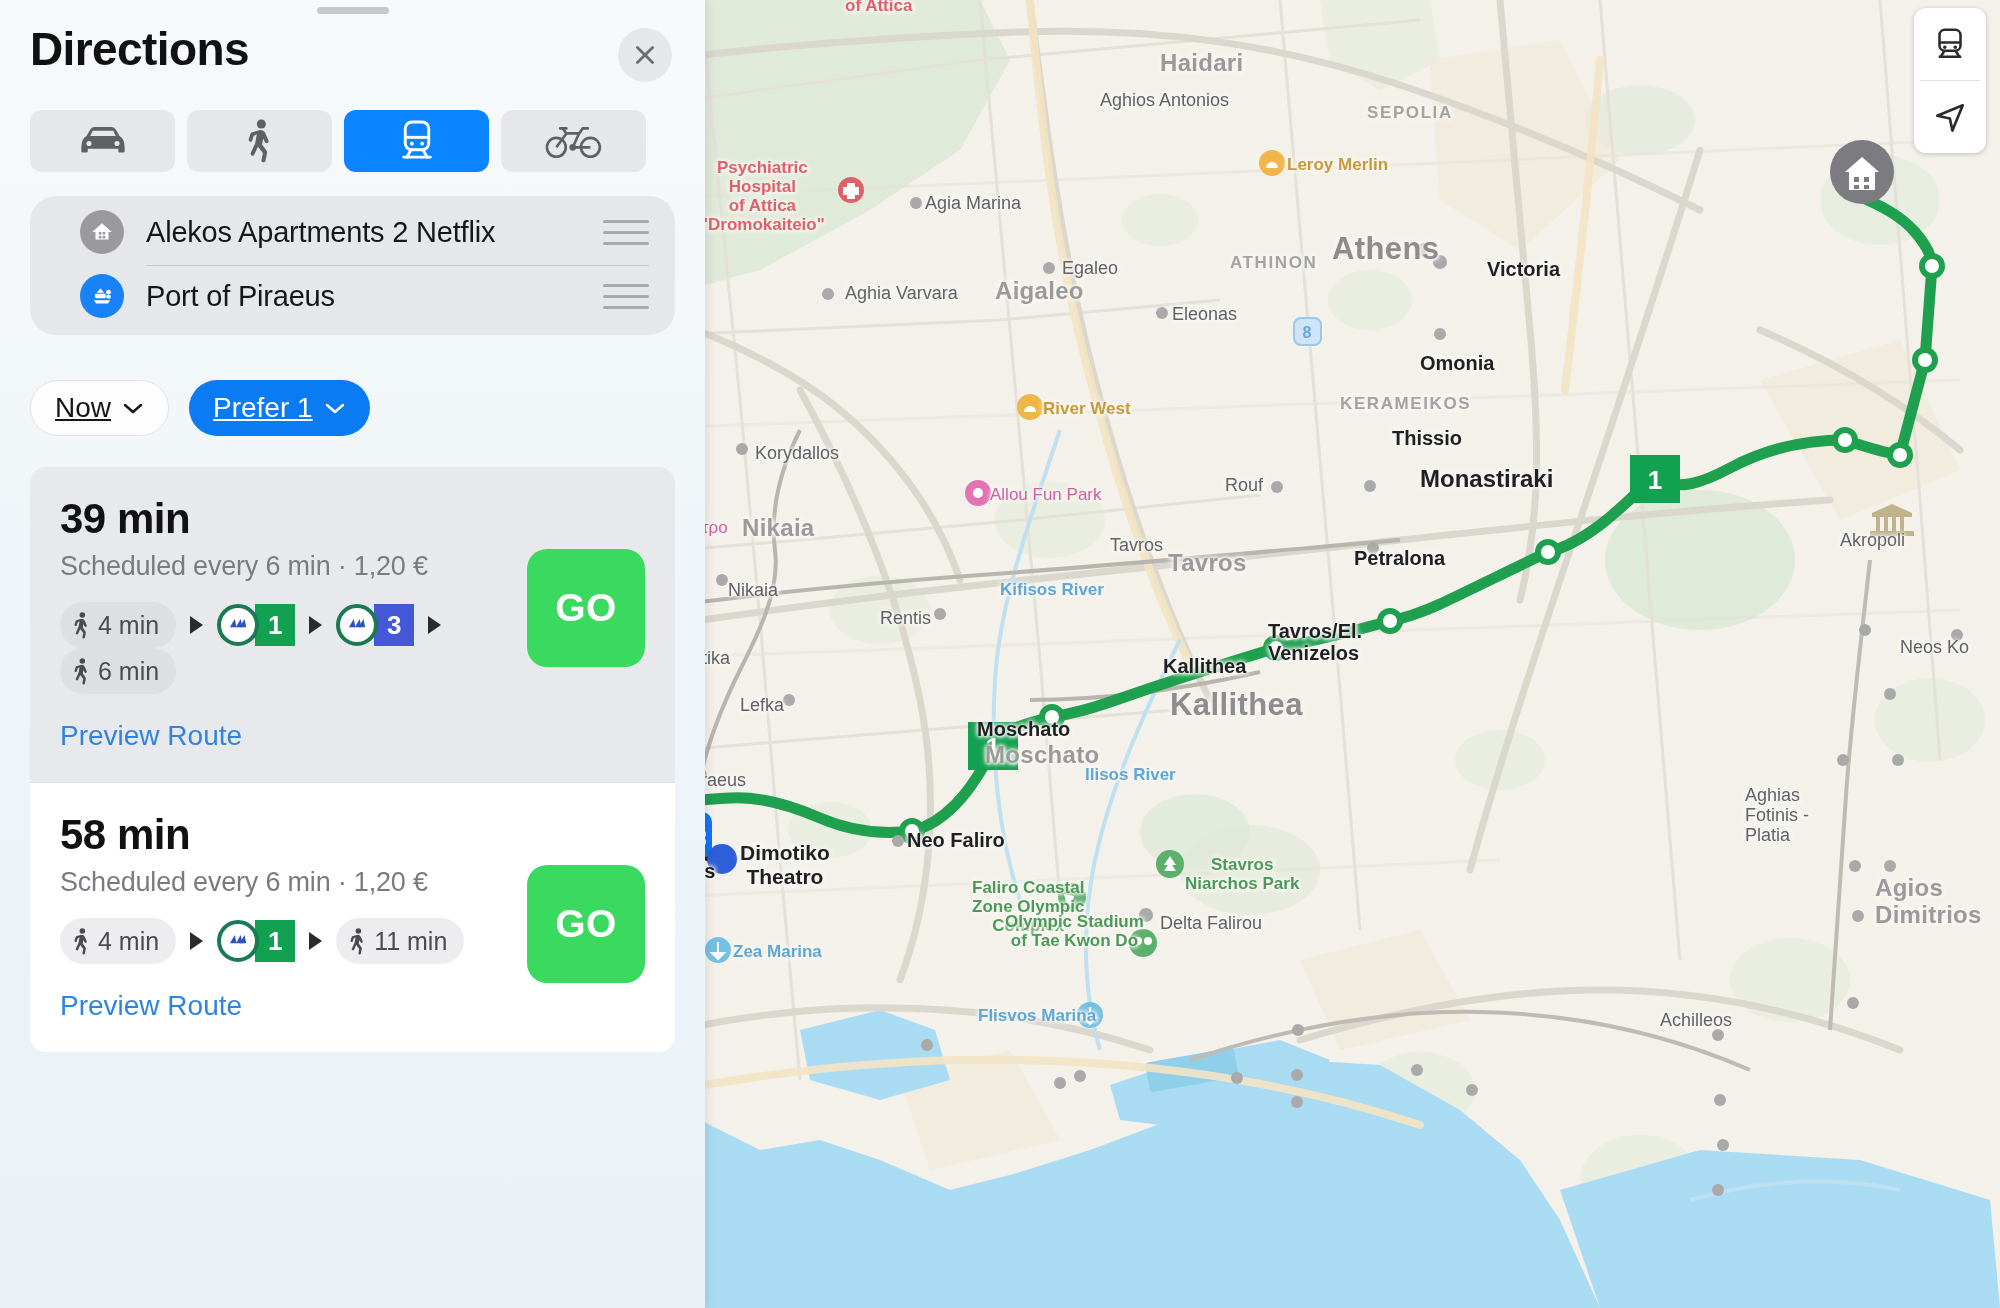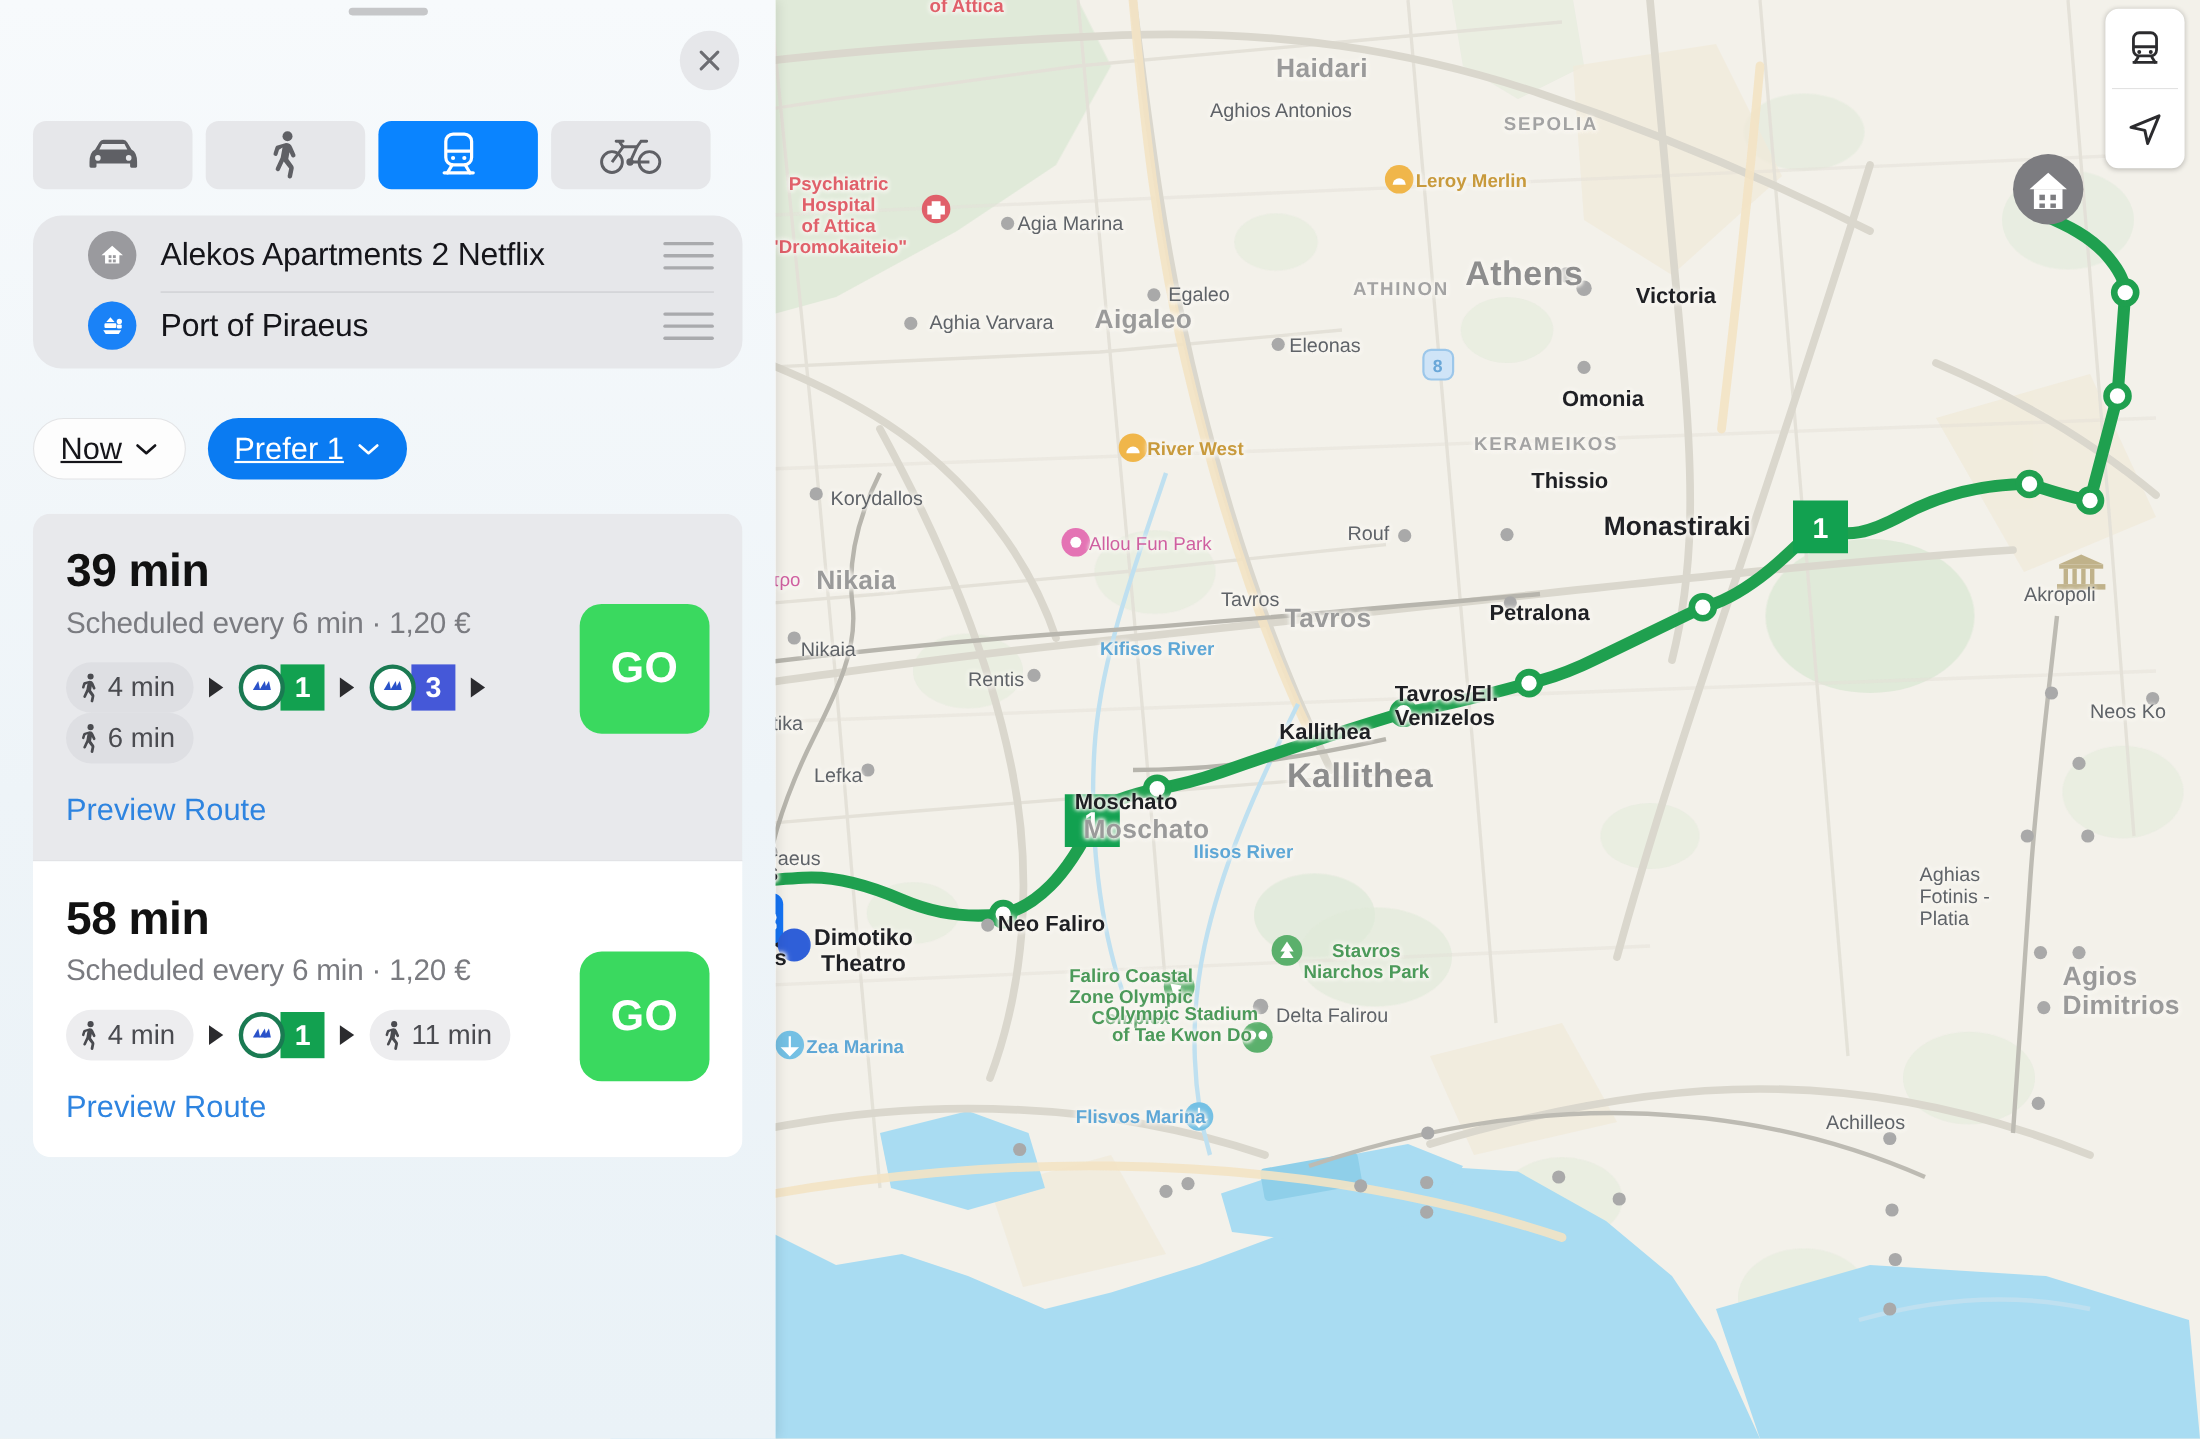--- a/index.html
+++ b/index.html
@@ -23,21 +23,21 @@
     font-family: "Liberation Sans", sans-serif;
     white-space: pre;
     line-height: 1.12;
     pointer-events: none;
   }
   .lb-city   { color:#8d8d8d; font-size:31px; font-weight:700; letter-spacing:.4px;}
   .lb-city-sm{ color:#9a9a9a; font-size:24px; font-weight:700; letter-spacing:.3px;}
   .lb-hood   { color:#a3a3a3; font-size:17px; font-weight:700; letter-spacing:1.6px;}
   .lb-stn    { color:#5f6368; font-size:18px; font-weight:400;}
   .lb-stn-b  { color:#1f2024; font-size:20px; font-weight:700;}
-  .lb-stn-bb { color:#1f2024; font-size:24px; font-weight:700;margin-left:38px;}
+  .lb-stn-bb { color:#1f2024; font-size:24px; font-weight:700;}
   .lb-poi-g  { color:#4c9a5a; font-size:17px; font-weight:700; text-align:center;}
   .lb-poi-r  { color:#e0606a; font-size:17px; font-weight:700; text-align:center;}
   .lb-poi-o  { color:#c89a3c; font-size:17px; font-weight:700;}
   .lb-poi-p  { color:#cf5fa0; font-size:17px; font-weight:400;}
   .lb-poi-b  { color:#5ea7d6; font-size:17px; font-weight:700;}
   .lb-dest   { color:#1f2024; font-size:21px; font-weight:700; text-align:center;}
   .lb-white-halo { text-shadow: 0 0 4px #f7f5f0, 0 0 4px #f7f5f0, 0 0 7px #f7f5f0, 1px 1px 3px #f7f5f0; }
 
   
   #map-controls {
@@ -515,20 +515,21 @@
           <path d="M3.5 11.2 L20.5 4.2 L13.6 21 L11.9 13 Z"></path>
         </svg>
       </div>
     </div>
   </div>
 
   <div id="sidebar">
 
     <div id="grabber"></div>
 
+    <div id="dir-title">Directions</div>
 
     <div id="close-btn">
       <svg width="26" height="26" viewBox="0 0 24 24" stroke="#6c6d72" stroke-width="2.6" stroke-linecap="round">
         <path d="M5 5 L19 19 M19 5 L5 19"></path>
       </svg>
     </div>
 
     <div id="modes">
       <div class="mode">
         <svg width="56" height="40" viewBox="0 0 44 30">

